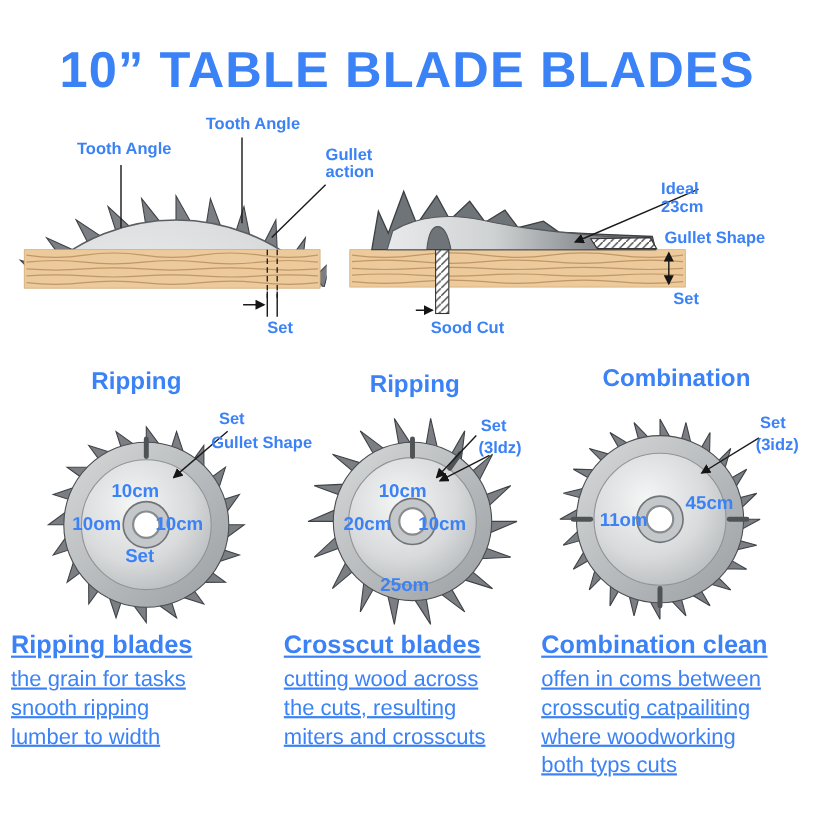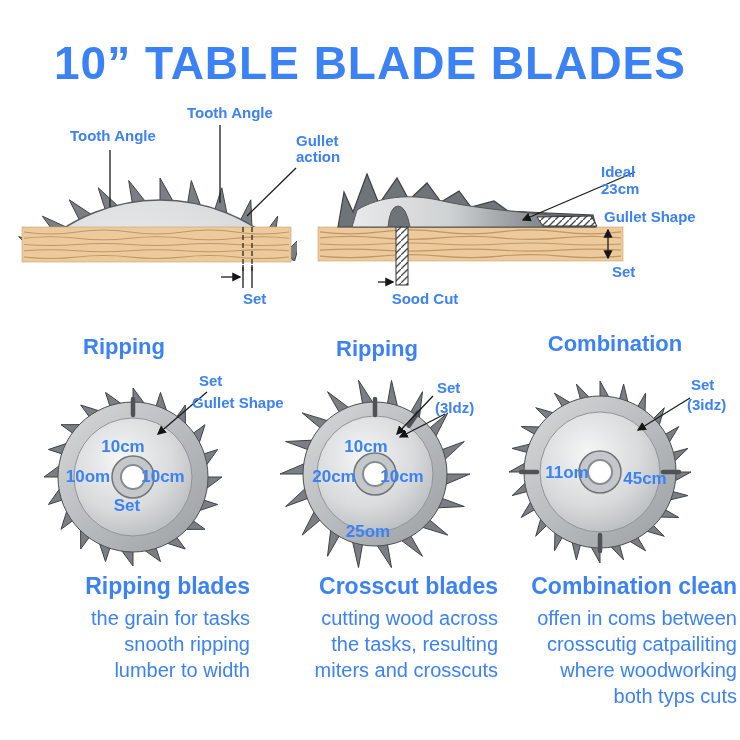--- a/index.html
+++ b/index.html
@@ -6,21 +6,21 @@
   .canvas{position:relative;width:740px;height:740px;background:#ffffff;overflow:hidden;
           font-family:"Liberation Sans", sans-serif;color:#3b82f6;}
   .abs{position:absolute;}
   .title{position:absolute;left:0;right:0;top:36px;text-align:center;
          font-size:46px;font-weight:bold;letter-spacing:1px;white-space:nowrap;}
   .lbl{position:absolute;font-weight:bold;font-size:15px;line-height:16px;white-space:nowrap;}
   .lbl2{line-height:17px;}
   .ctr{transform:translate(-50%,-50%);font-size:17px;}
   .cx{transform:translateX(-50%);}
   .blade-title{position:absolute;transform:translateX(-50%);font-size:22px;font-weight:bold;white-space:nowrap;text-align:center;}
-  .desc{position:absolute;text-align:right;}
+  .desc{position:absolute;text-align:left;text-decoration:underline;}
   .desc-h{font-size:23px;font-weight:bold;margin:0 0 5px 0;}
   .desc-l{font-size:20px;line-height:26px;}
   .ptr{stroke:#1b1b1b;stroke-width:1.3;fill:none;}
   .dash{stroke:#1b1b1b;stroke-width:1.2;fill:none;stroke-dasharray:5 3;}
 </style>
 </head>
 <body>
 
 <div class="canvas">
 
@@ -166,32 +166,32 @@
   <span class="lbl ctr" style="left:88px;top:477px">10om</span>
   <span class="lbl ctr" style="left:163px;top:477px">10cm</span>
   <span class="lbl ctr" style="left:127px;top:506px">Set</span>
 
   <span class="lbl ctr" style="left:366px;top:447px">10cm</span>
   <span class="lbl ctr" style="left:334px;top:477px">20cm</span>
   <span class="lbl ctr" style="left:402px;top:477px">10cm</span>
   <span class="lbl ctr" style="left:368px;top:532px">25om</span>
 
   <span class="lbl ctr" style="left:567px;top:473px">11om</span>
-  <span class="lbl ctr" style="left:645px;top:479px">45cm</span>
+  <span class="lbl ctr" style="left:645px;top:458px">45cm</span>
 
   <div class="desc" style="left:10px;top:573px;width:240px">
     <div class="desc-h">Ripping blades</div>
     <div class="desc-l">the grain for tasks</div>
     <div class="desc-l">snooth ripping</div>
     <div class="desc-l">lumber to width</div>
   </div>
   <div class="desc" style="left:258px;top:573px;width:240px">
     <div class="desc-h">Crosscut blades</div>
     <div class="desc-l">cutting wood across</div>
-    <div class="desc-l">the tasks, resulting</div>
+    <div class="desc-l">the cuts, resulting</div>
     <div class="desc-l">miters and crosscuts</div>
   </div>
   <div class="desc" style="left:492px;top:573px;width:245px">
     <div class="desc-h">Combination clean</div>
     <div class="desc-l">offen in coms between</div>
     <div class="desc-l">crosscutig catpailiting</div>
     <div class="desc-l">where woodworking</div>
     <div class="desc-l">both typs cuts</div>
   </div>
 

